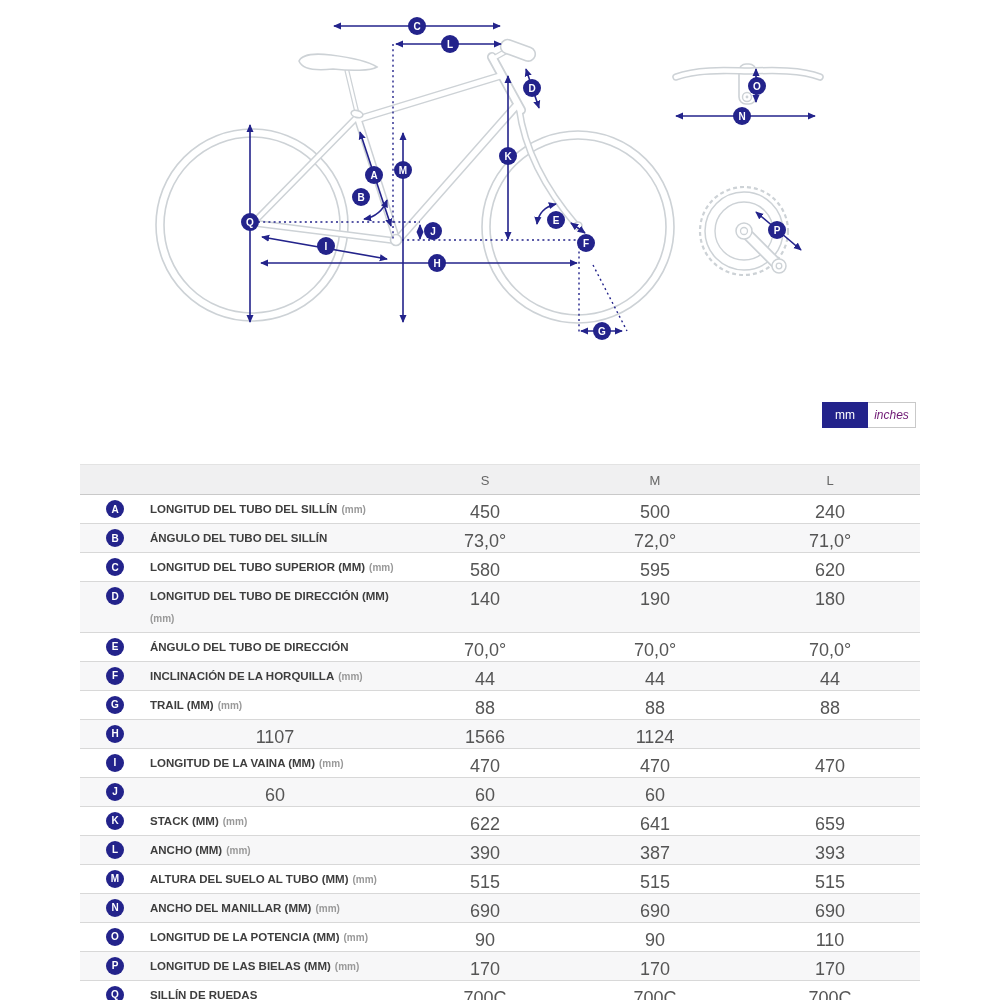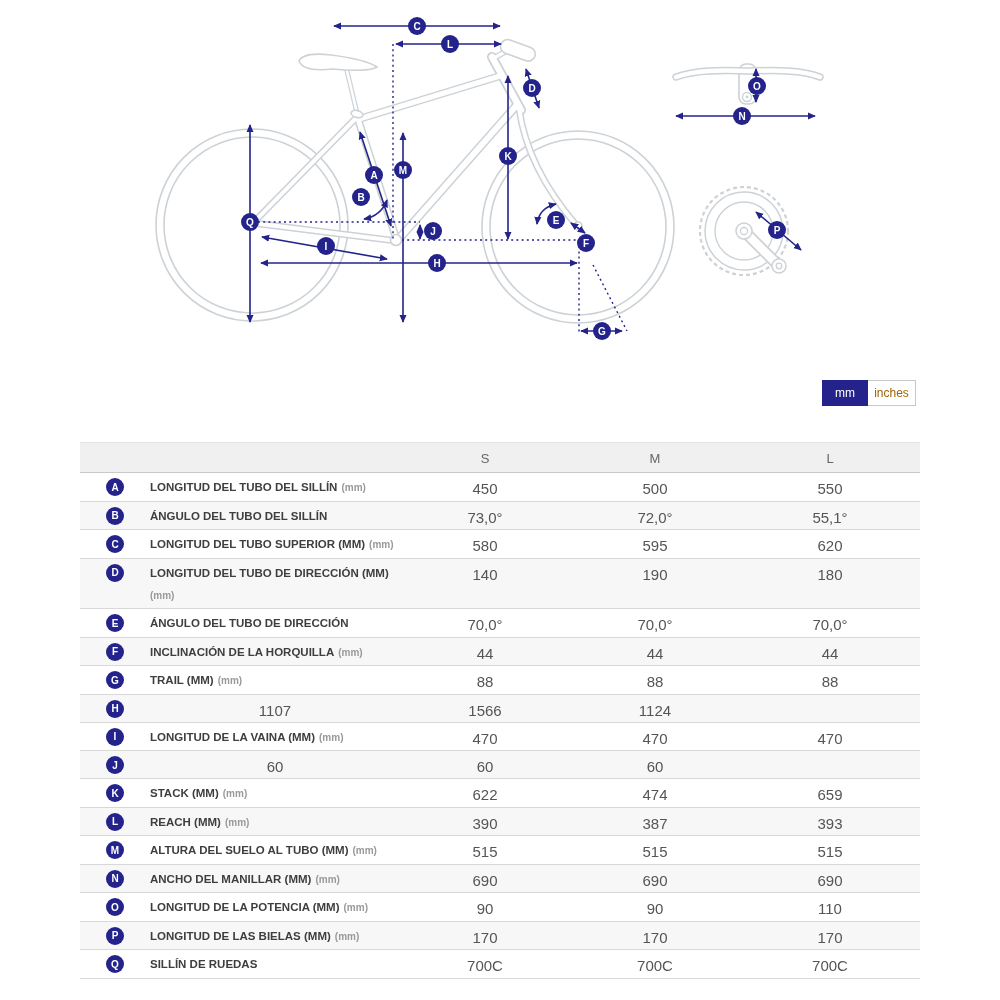--- a/index.html
+++ b/index.html
@@ -7,45 +7,45 @@
   .page { width:1000px; min-height:1000px; background:#fff; }
 
   
   .diagram-wrap { width:1000px; height:380px; }
   svg text.badge-letter {
     fill:#fff; font-size:10px; font-weight:bold; text-anchor:middle;
     font-family:"Liberation Sans", sans-serif;
   }
 
   
-  .toggle-row { display:flex; justify-content:flex-end; padding-right:84px; margin-top:0; }
+  .toggle-row { display:flex; justify-content:flex-end; padding-right:84px; margin-top:22px; }
   .unit-toggle { display:flex; }
   .unit-toggle button { cursor:pointer; font-family:"Liberation Sans", sans-serif; font-size:12px; line-height:1; }
   .ut-mm { width:46px; height:26px; background:#23238b; color:#fff; border:1px solid #23238b; }
-  .ut-in { width:48px; height:26px; background:#fff; color:#a16207; border:1px solid #c9c9c9; border-left:none; }
+  .ut-in { width:48px; height:26px; background:#fff; color:#701a75; border:1px solid #c9c9c9; border-left:none;font-style:italic; }
 
   
   .spec-table { width:840px; margin:36px auto 0 80px; border-top:1px solid #e3e3e3; font-size:12px; }
   .spec-header, .spec-row {
     display:grid; grid-template-columns:70px 250px 170px 170px 180px;
     align-items:start;
   }
   .spec-header { height:30px; background:#f0f0f1; border-bottom:1px solid #c9c9c9; }
   .spec-header .val-cell { padding-top:8px; color:#666; font-size:13px; }
   .spec-row { min-height:28px; border-bottom:1px solid #d8d8d8; background:#fff; }
   .spec-row.alt { background:#f7f7f8; }
   .badge-cell { display:flex; justify-content:center; padding-top:5px; }
   .badge {
     width:18px; height:18px; border-radius:50%; background:#23238b; color:#fff;
     font-size:10px; font-weight:bold; display:flex; align-items:center; justify-content:center;
   }
   .label-cell { padding-top:7px; padding-bottom:6px; color:#3e3e3e; font-size:11.5px; font-weight:bold; line-height:1.25; }
   .lbl-unit { font-size:10px; color:#999; font-weight:bold; margin-left:4px; }
   .lbl-unit.wrap-line { display:block; margin-left:0; margin-top:10px; }
-  .val-cell { text-align:center; padding-top:7px; color:#555; font-size:15px; }
+  .val-cell { text-align:center; padding-top:7px; color:#555; font-size:18px; }
 </style>
 </head>
 <body>
 
 <div class="page">
 
   <div class="diagram-wrap">
   <svg width="1000" height="380" viewBox="0 0 1000 380">
     <defs>
       <marker id="ae" viewBox="0 0 10 8" refX="8" refY="4" markerWidth="9" markerHeight="8" orient="auto" markerUnits="userSpaceOnUse">
@@ -240,34 +240,34 @@
     <div class="badge-cell">
       <span class="badge">
               <span>A</span>
             </span>
     </div>
     <div class="label-cell">
       <span class="lbl-main">LONGITUD DEL TUBO DEL SILLÍN</span><span class="lbl-unit">(mm)</span>
     </div>
     <div class="val-cell">450</div>
     <div class="val-cell">500</div>
-    <div class="val-cell">550</div>
+    <div class="val-cell">240</div>
   </div>
         <div class="spec-row alt">
     <div class="badge-cell">
       <span class="badge">
               <span>B</span>
             </span>
     </div>
     <div class="label-cell">
       <span class="lbl-main">ÁNGULO DEL TUBO DEL SILLÍN</span><span class="lbl-unit"></span>
     </div>
     <div class="val-cell">73,0°</div>
     <div class="val-cell">72,0°</div>
-    <div class="val-cell">55,1°</div>
+    <div class="val-cell">71,0°</div>
   </div>
         <div class="spec-row">
     <div class="badge-cell">
       <span class="badge">
               <span>C</span>
             </span>
     </div>
     <div class="label-cell">
       <span class="lbl-main">LONGITUD DEL TUBO SUPERIOR (MM)</span><span class="lbl-unit">(mm)</span>
     </div>
@@ -363,31 +363,31 @@
         <div class="spec-row">
     <div class="badge-cell">
       <span class="badge">
               <span>K</span>
             </span>
     </div>
     <div class="label-cell">
       <span class="lbl-main">STACK (MM)</span><span class="lbl-unit">(mm)</span>
     </div>
     <div class="val-cell">622</div>
-    <div class="val-cell">474</div>
+    <div class="val-cell">641</div>
     <div class="val-cell">659</div>
   </div>
         <div class="spec-row alt">
     <div class="badge-cell">
       <span class="badge">
               <span>L</span>
             </span>
     </div>
     <div class="label-cell">
-      <span class="lbl-main">REACH (MM)</span><span class="lbl-unit">(mm)</span>
+      <span class="lbl-main">ANCHO (MM)</span><span class="lbl-unit">(mm)</span>
     </div>
     <div class="val-cell">390</div>
     <div class="val-cell">387</div>
     <div class="val-cell">393</div>
   </div>
         <div class="spec-row">
     <div class="badge-cell">
       <span class="badge">
               <span>M</span>
             </span>

